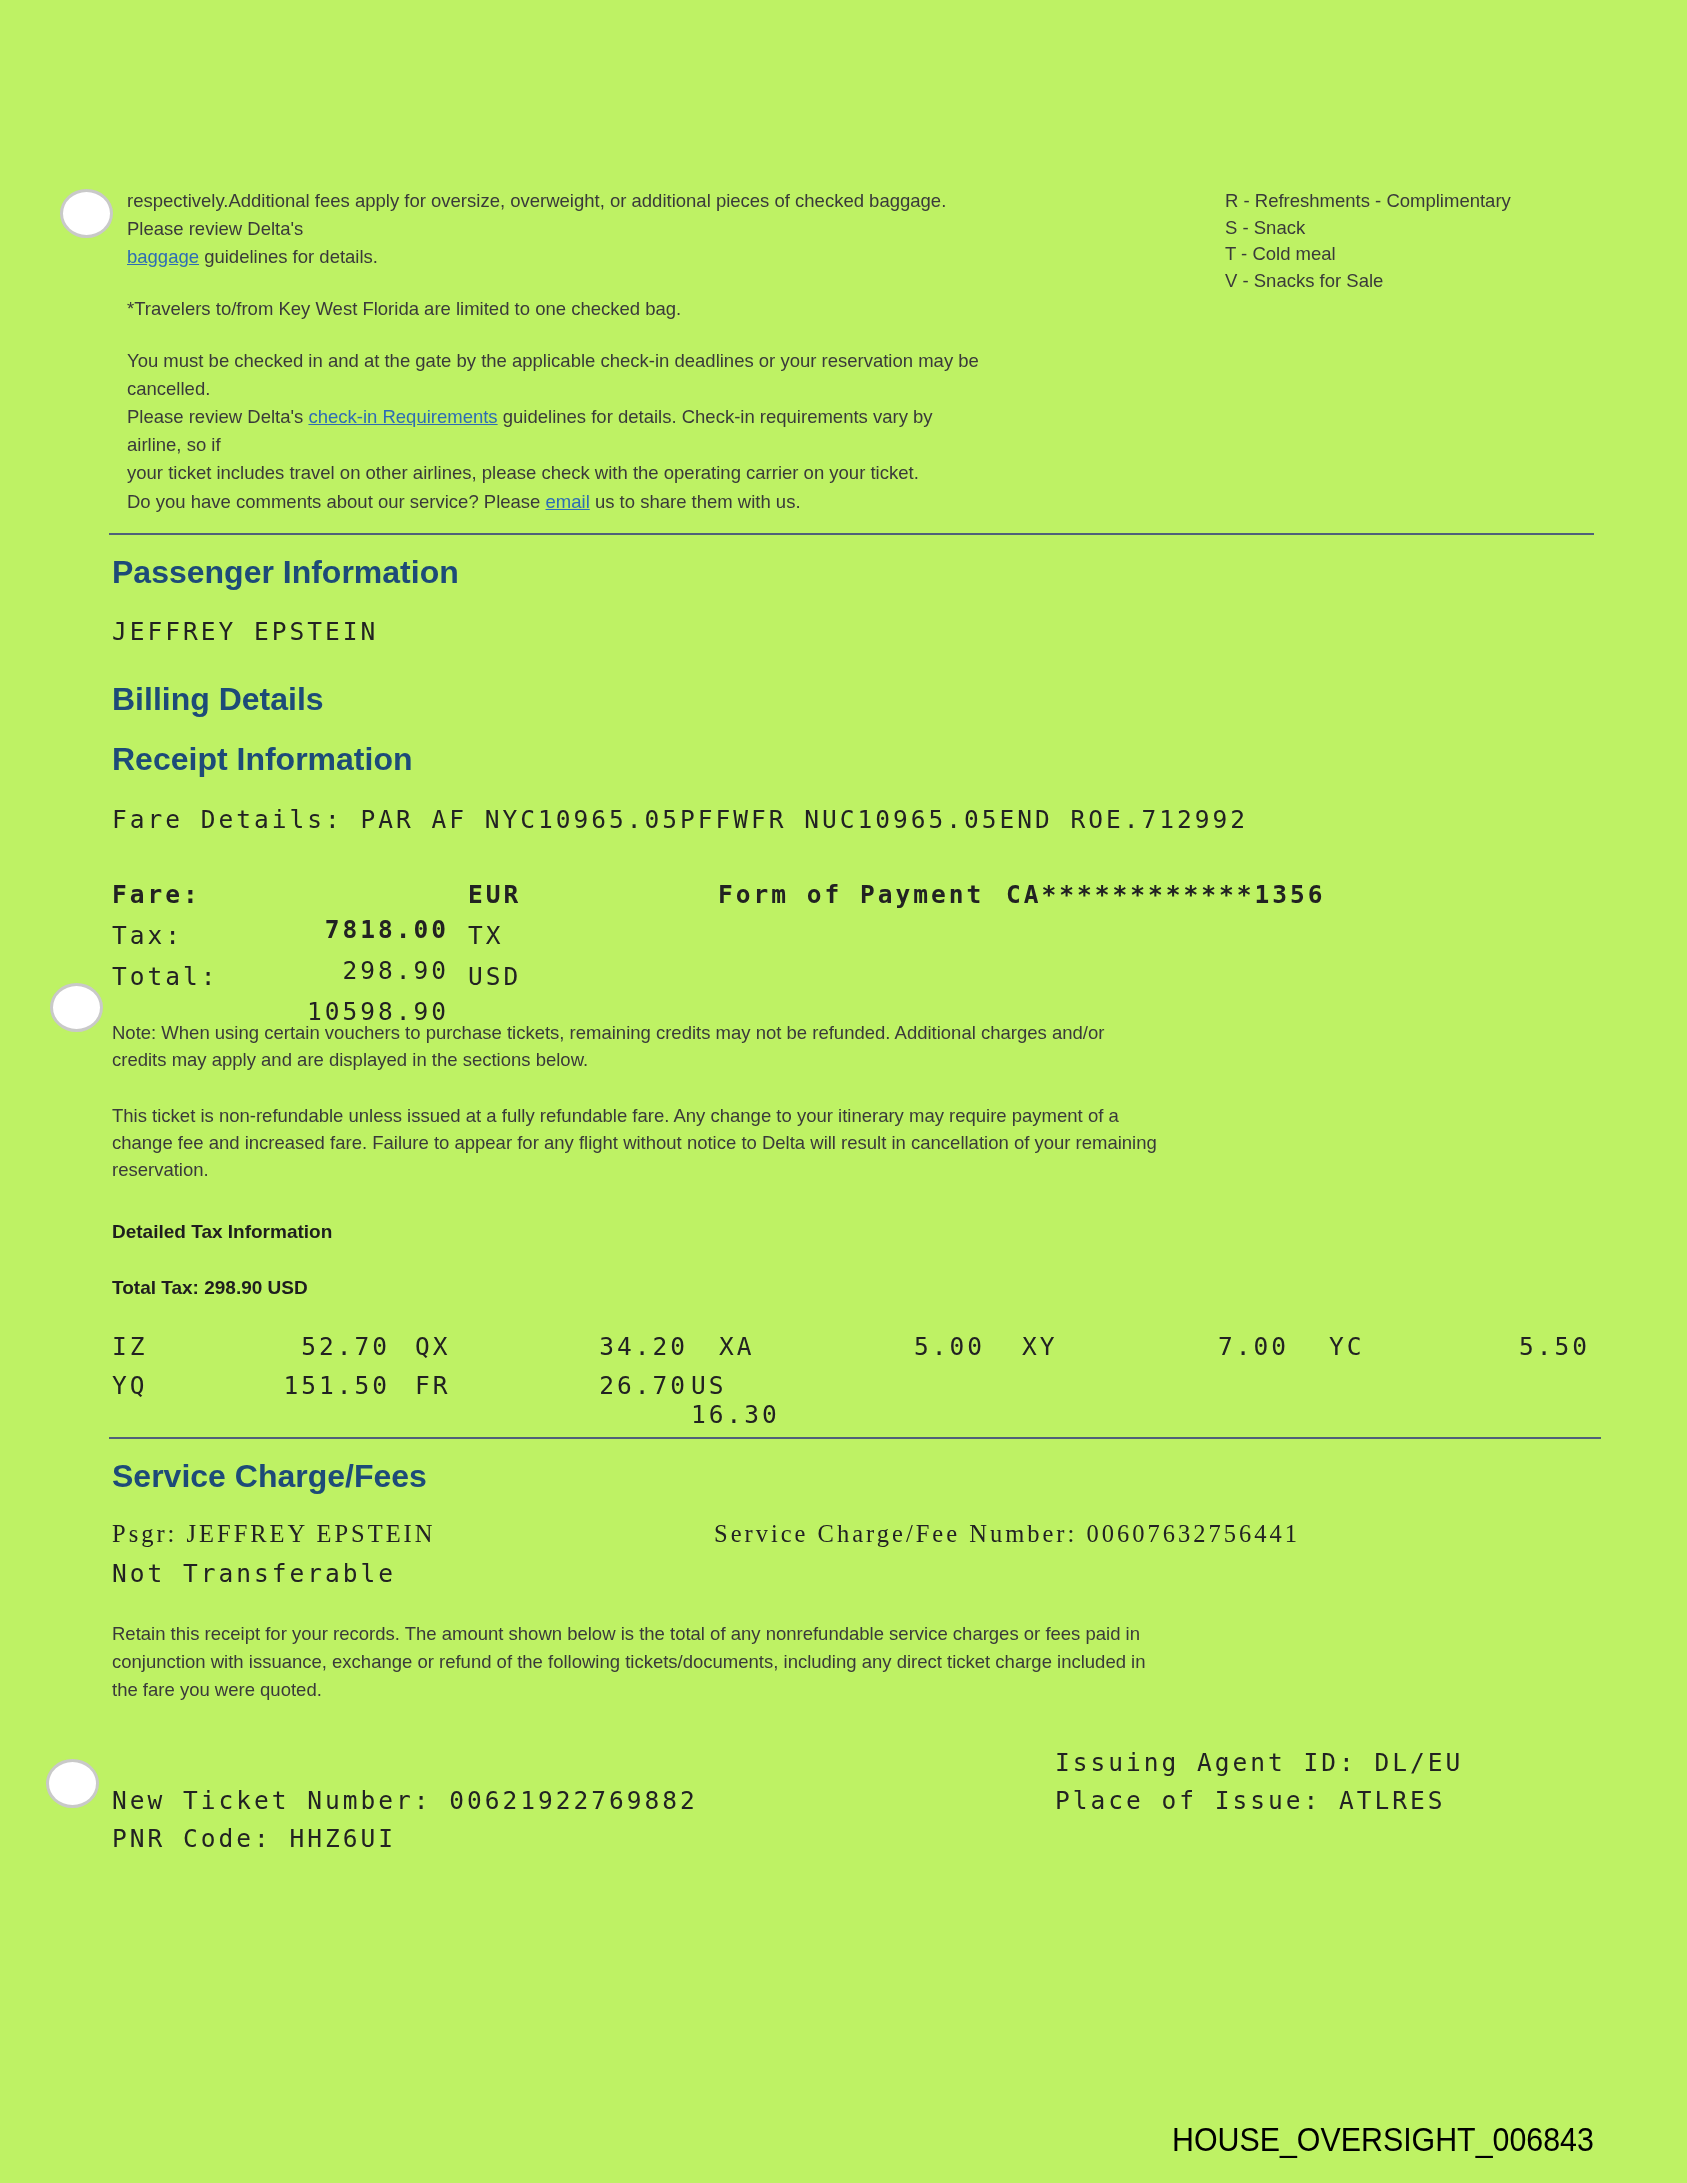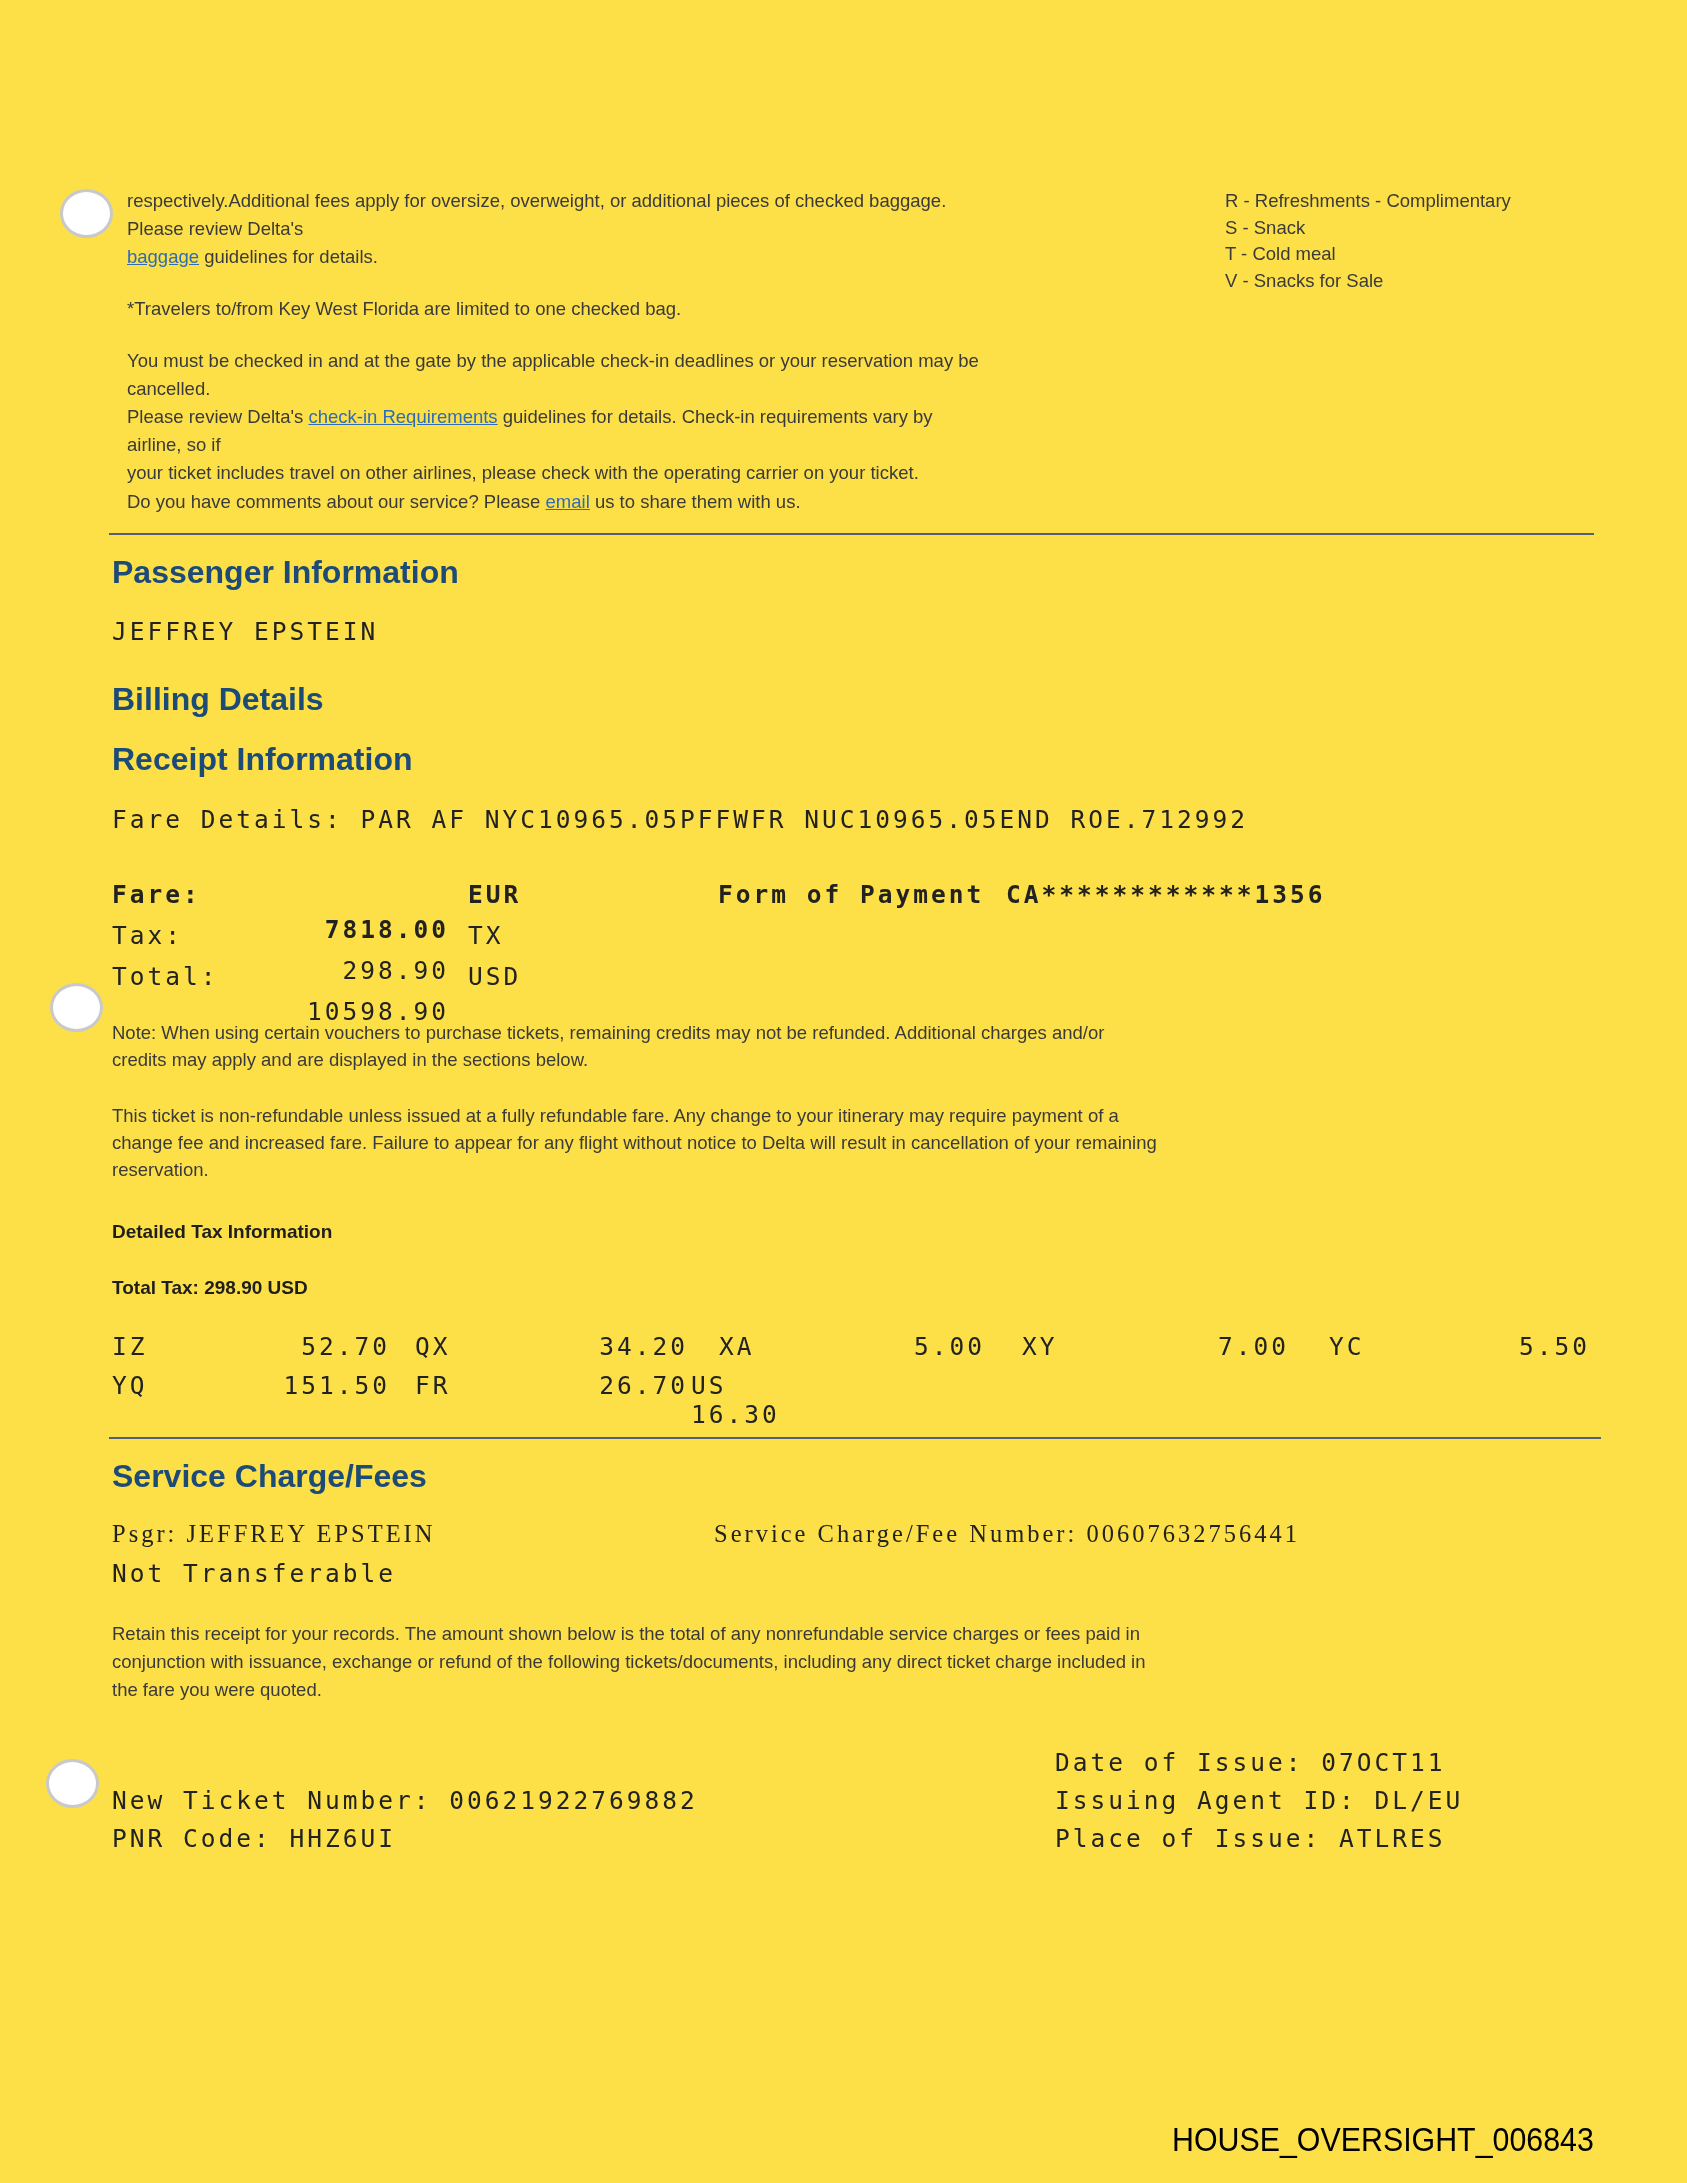--- a/index.html
+++ b/index.html
@@ -8,21 +8,21 @@
     --body-text:#3a3a3a;
     --mono-text:#222222;
     --bold-black:#1e1e1e;
     --divider:#50607a;
     --punch-ring:#c9c9c9;
   }
   html,body{margin:0;padding:0;background:#ffffff;}
   .page{
     position:relative;
     width:1687px;height:2183px;
-    background:#fde047;
+    background:#bef264;
     font-family:"Liberation Sans",sans-serif;
     color:var(--body-text);
     overflow:hidden;
   }
   .body-text{font-size:18.5px;line-height:28px;color:var(--body-text);}
   .link{color:var(--link-blue);text-decoration:underline;cursor:pointer;}
   .mono{
     font-family:"DejaVu Sans Mono",monospace;
     font-size:24.5px;letter-spacing:3px;
     color:var(--mono-text);white-space:nowrap;
@@ -182,21 +182,20 @@
   </div>
   <div class="abs mono" style="left:112px;top:1559px;">Not Transferable</div>
 
   <div class="abs body-text" style="left:112px;top:1620px;line-height:28px;width:1522px;">
     <div>Retain this receipt for your records. The amount shown below is the total of any nonrefundable service charges or fees paid in</div>
     <div>conjunction with issuance, exchange or refund of the following tickets/documents, including any direct ticket charge included in</div>
     <div>the fare you were quoted.</div>
   </div>
 
   <div class="abs mono issue-col" style="left:1055px;top:1744px;">
-    <div>Date of Issue: 07OCT11</div>
     <div>Issuing Agent ID: DL/EU</div>
     <div>Place of Issue: ATLRES</div>
   </div>
   <div class="abs mono issue-col" style="left:112px;top:1782px;">
     <div>New Ticket Number: 00621922769882</div>
     <div>PNR Code: HHZ6UI</div>
   </div>
 
   <div class="footer">HOUSE_OVERSIGHT_006843</div>
 

